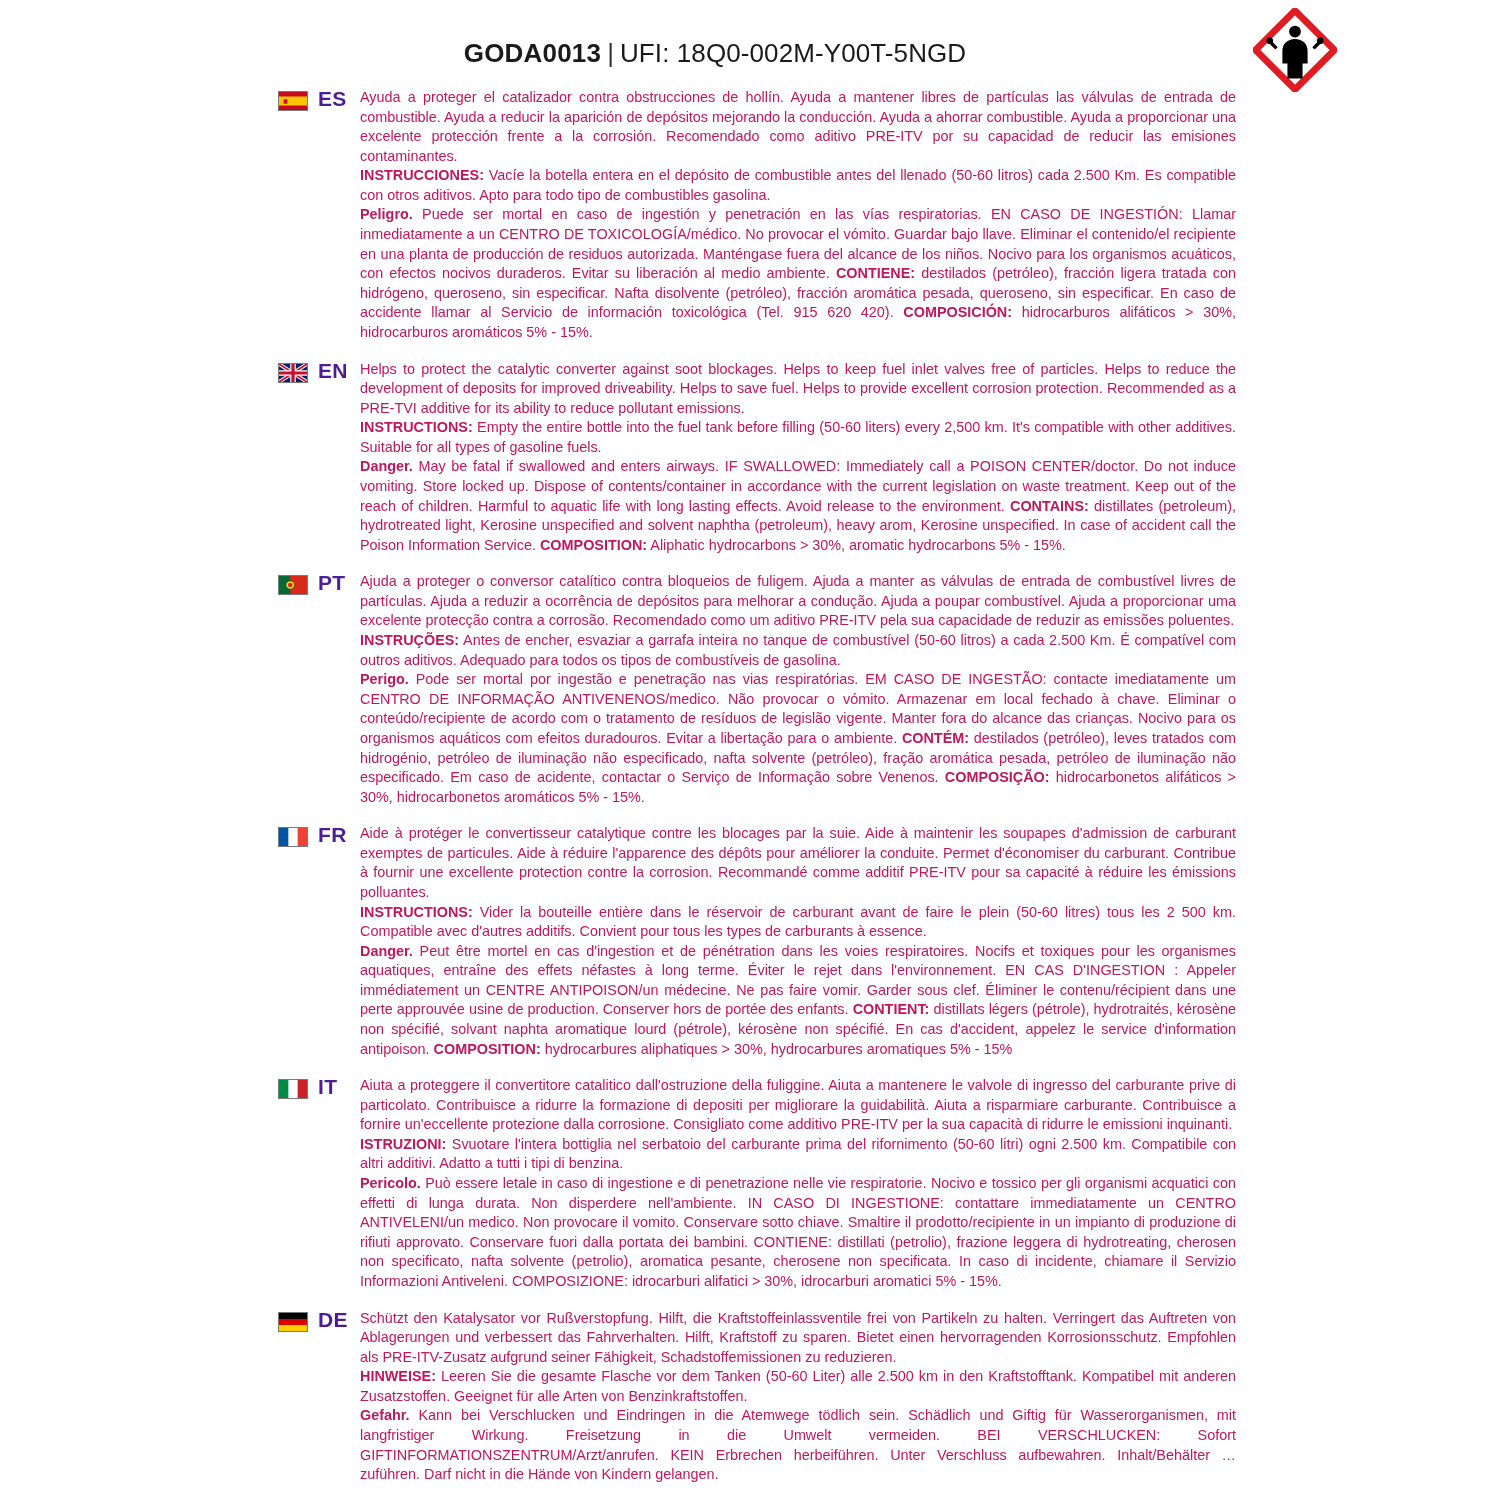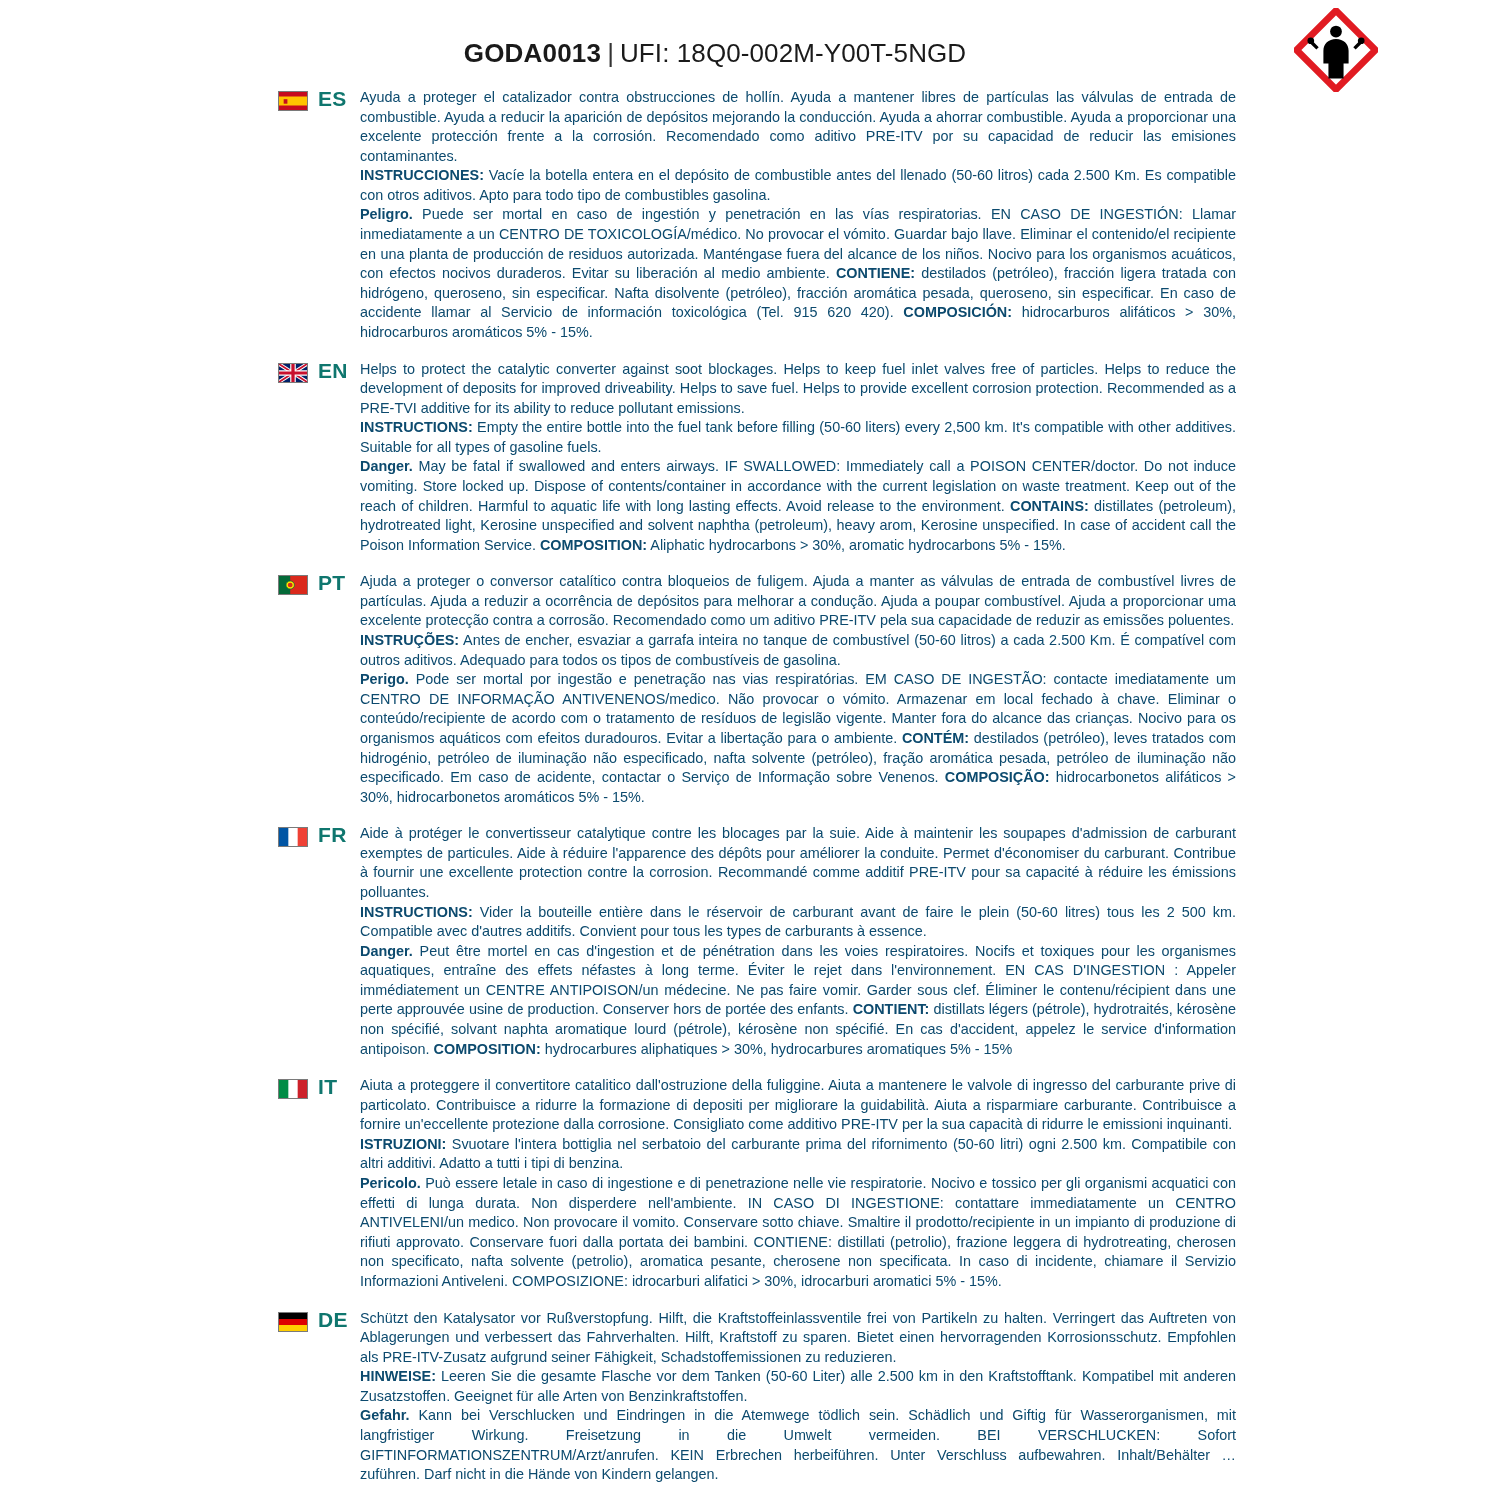--- a/index.html
+++ b/index.html
@@ -21,21 +21,20 @@
     box-sizing: border-box;
   }
 
   
   .header {
     position: absolute;
     top: 30px;
     left: 0;
     width: 1359px;
     height: 60px;
-    padding-left: 41px;
   }
   .title-wrap {
     position: absolute;
     left: 0;
     top: 8px;
     width: 1430px;
     text-align: center;
     font-size: 26px;
     white-space: nowrap;
   }
@@ -94,28 +93,28 @@
     overflow: hidden;
   }
   .flag svg { display: block; width: 100%; height: 100%; }
   .lang-code {
     position: absolute;
     left: 40px;
     top: -3px;
     font-size: 21px;
     font-weight: bold;
     letter-spacing: 0.3px;
-    color: #0f766e;
+    color: #4c1d95;
   }
   .para {
     font-size: 14.4px;
     line-height: 1.36;
     text-align: justify;
     margin: 0 0 0 0;
-    color: #0c4a6e;
+    color: #be185d;
   }
   .para + .para { margin-top: 0; }
   .para.gap { }
   .b { font-weight: bold; }
 </style>
 </head>
 <body>
 
 <div class="page">
 

